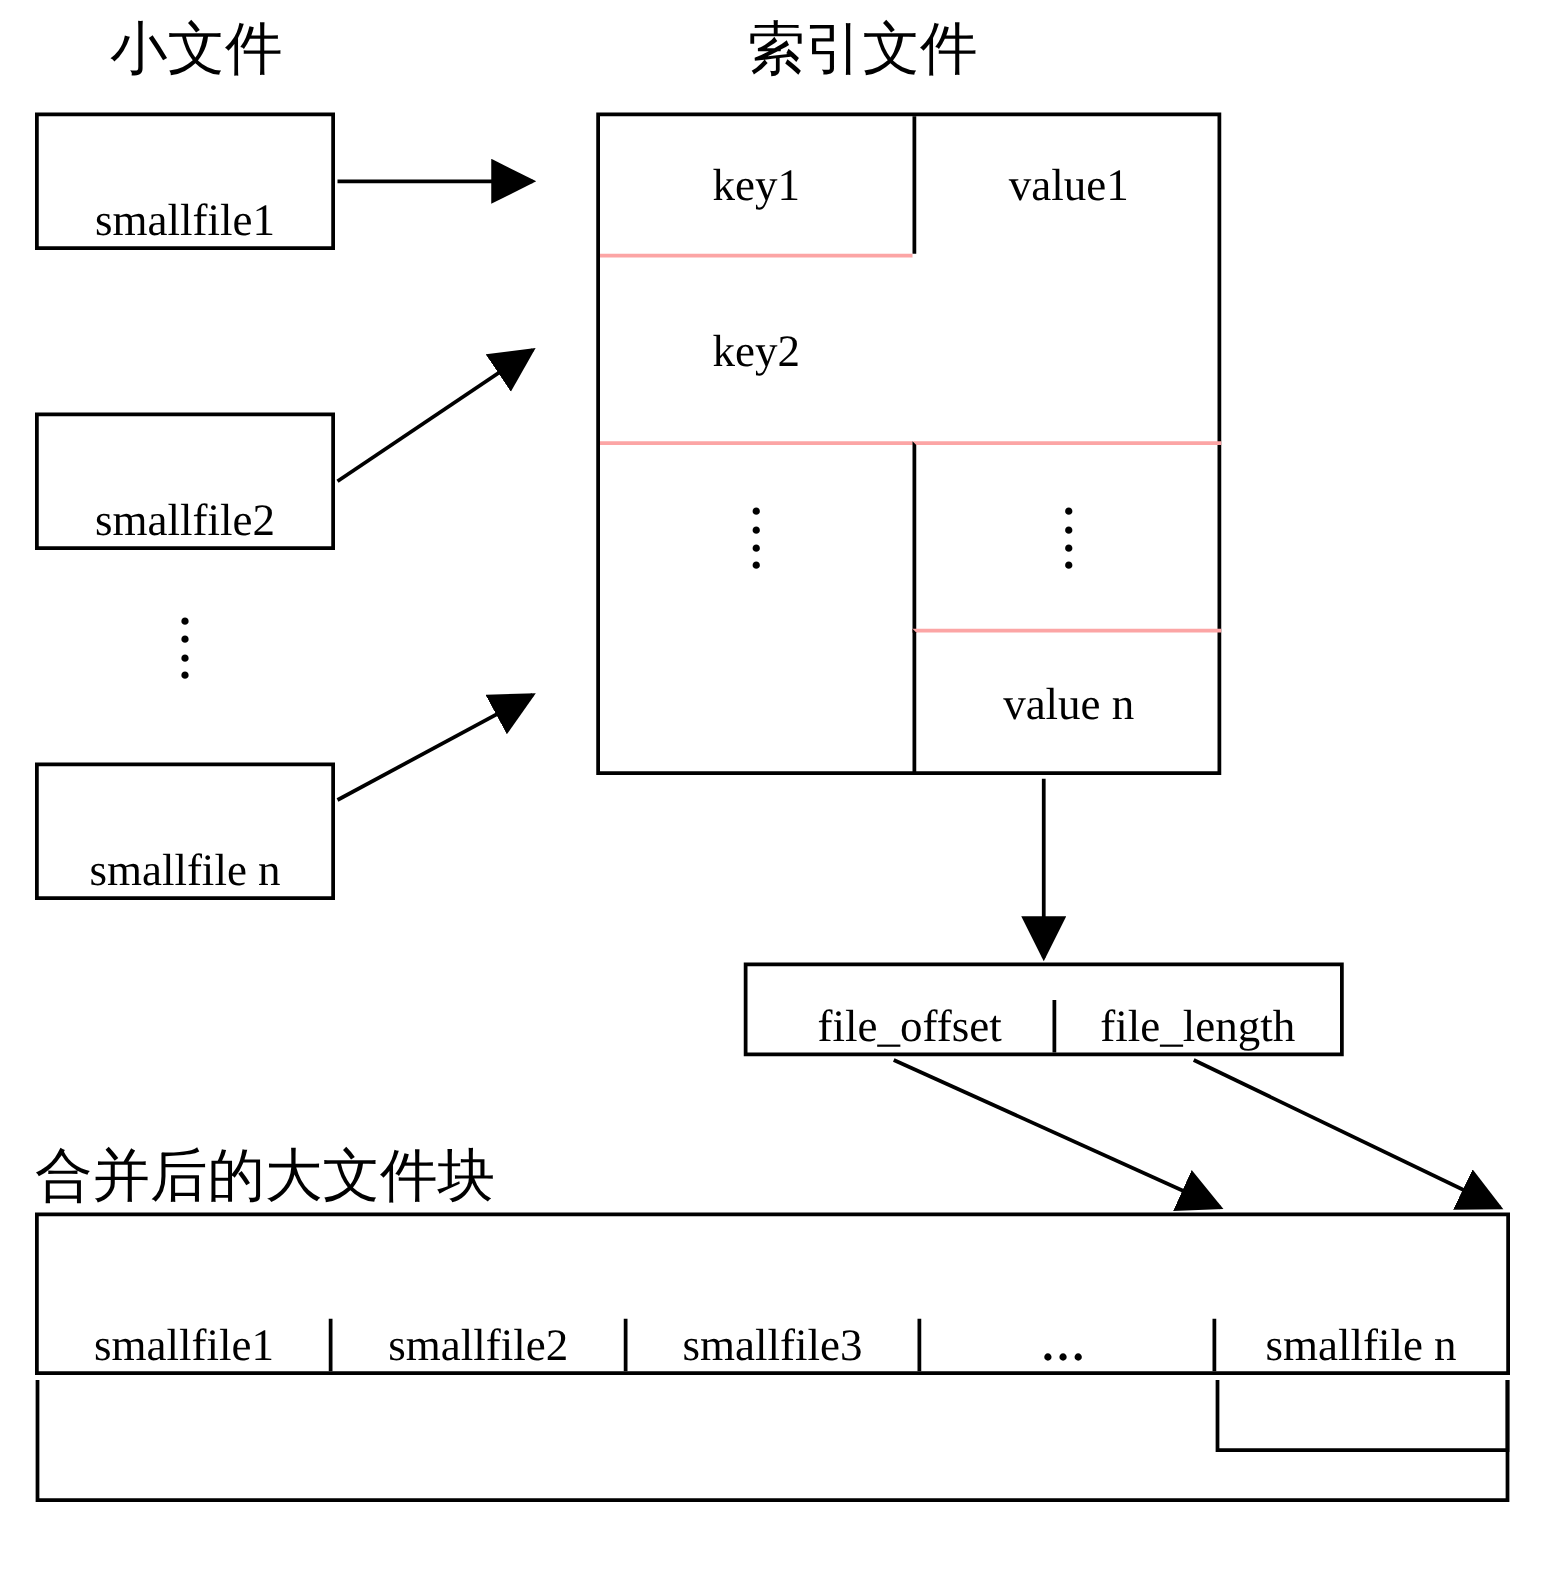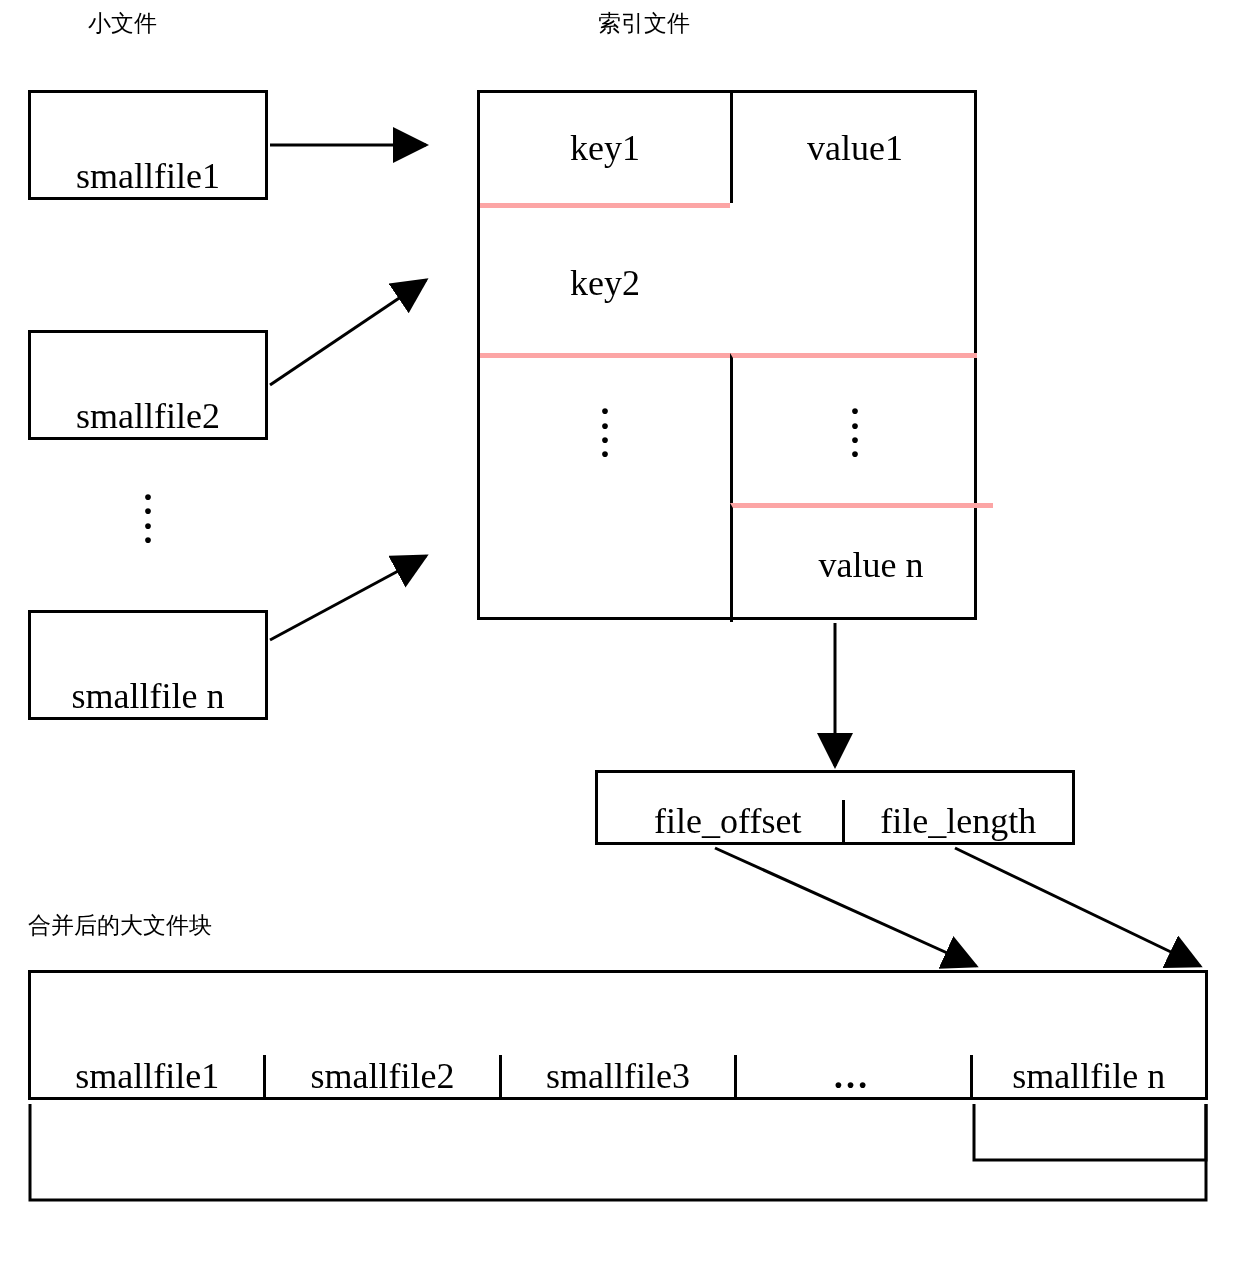--- a/index.html
+++ b/index.html
@@ -6,21 +6,21 @@
     margin: 0;
     padding: 20px;
     font-family: "Times New Roman", serif;
     background: #fff;
     width: 1240px;
     height: 1275px;
     box-sizing: border-box;
     position: relative;
   }
   .label {
-    font-size: 23px;
+    font-size: 46px;
     position: absolute;
   }
   .box {
     position: absolute;
     border: 3px solid #000;
     display: flex;
     align-items: flex-end;
     justify-content: center;
     font-size: 36px;
     box-sizing: border-box;
@@ -34,21 +34,21 @@
   }
   svg.arrows {
     position: absolute;
     top: 0;
     left: 0;
     width: 1240px;
     height: 1275px;
     pointer-events: none;
   }
   .cell-right { border-left: 3px solid #000; }
-  .cell-bottom { border-top: 5px solid #fca5a5; }
+  .cell-bottom { border-top: 3px solid #fca5a5; }
 </style>
 </head>
 <body>
 
 <div class="label" style="left:88px; top:8px;">小文件</div>
 <div class="label" style="left:598px; top:8px;">索引文件</div>
 
 <div class="box" style="left:28px; top:90px; width:240px; height:110px;">
     <span>smallfile1</span>
   </div>
@@ -68,21 +68,21 @@
 
   <div style="position:absolute; left:0; top:110px; width:250px; height:150px; display:flex; align-items:center; justify-content:center;" class="cell-bottom">key2</div>
 
   <div style="position:absolute; left:0; top:260px; width:250px; height:150px; display:flex; align-items:center; justify-content:center;" class="cell-bottom">
       <div class="vdots" style="position:static;">·<br>·<br>·<br>·</div>
     </div>
   <div style="position:absolute; left:250px; top:260px; width:244px; height:150px; display:flex; align-items:center; justify-content:center;" class="cell-right cell-bottom">
       <div class="vdots" style="position:static;">·<br>·<br>·<br>·</div>
     </div>
 
-  <div style="position:absolute; left:250px; top:410px; width:244px; height:114px; display:flex; align-items:center; justify-content:center;padding-left:16px;" class="cell-right cell-bottom">value n</div>
+  <div style="position:absolute; left:250px; top:410px; width:244px; height:114px; display:flex; align-items:center; justify-content:center;" class="cell-right cell-bottom">value n</div>
 </div>
 
 <div class="box" style="left:595px; top:770px; width:480px; height:75px; display:flex;">
   <div style="flex:1; display:flex; align-items:center; justify-content:center;margin-left:16px;">file_offset</div>
   <div style="flex:1; display:flex; align-items:center; justify-content:center; border-left:3px solid #000;">file_length</div>
 </div>
 
 <div class="label" style="left:28px; top:910px;">合并后的大文件块</div>
 
 <div class="box" style="left:28px; top:970px; width:1180px; height:130px; display:flex;">

